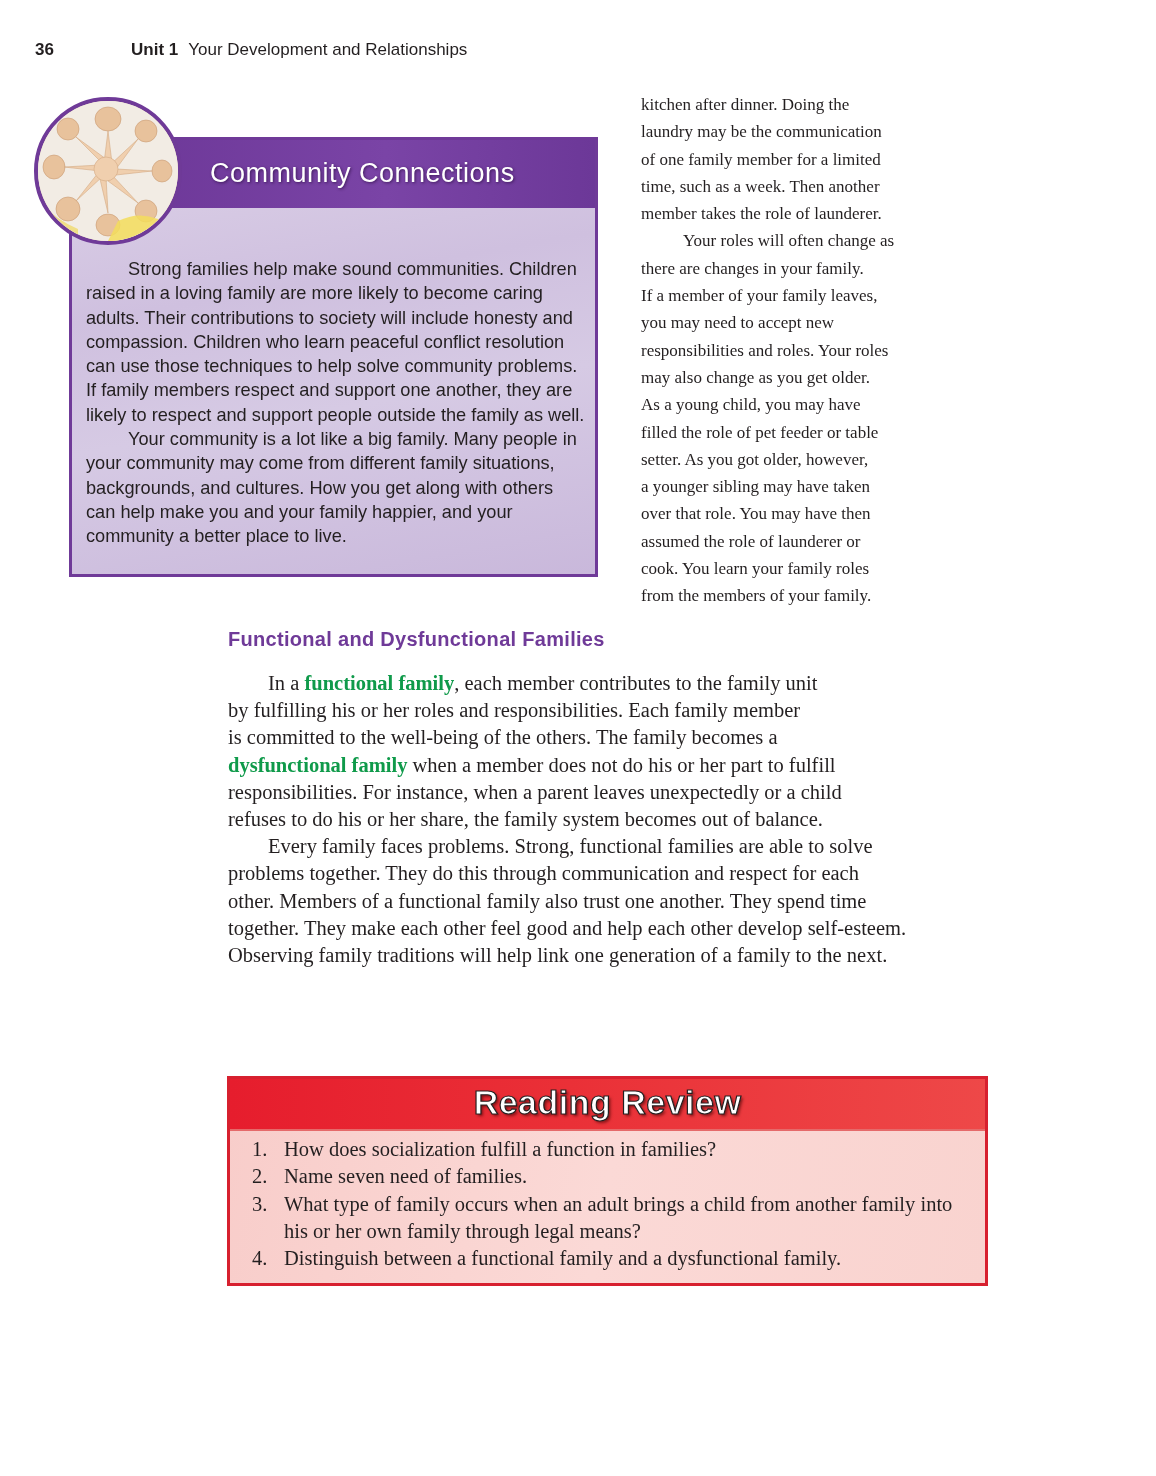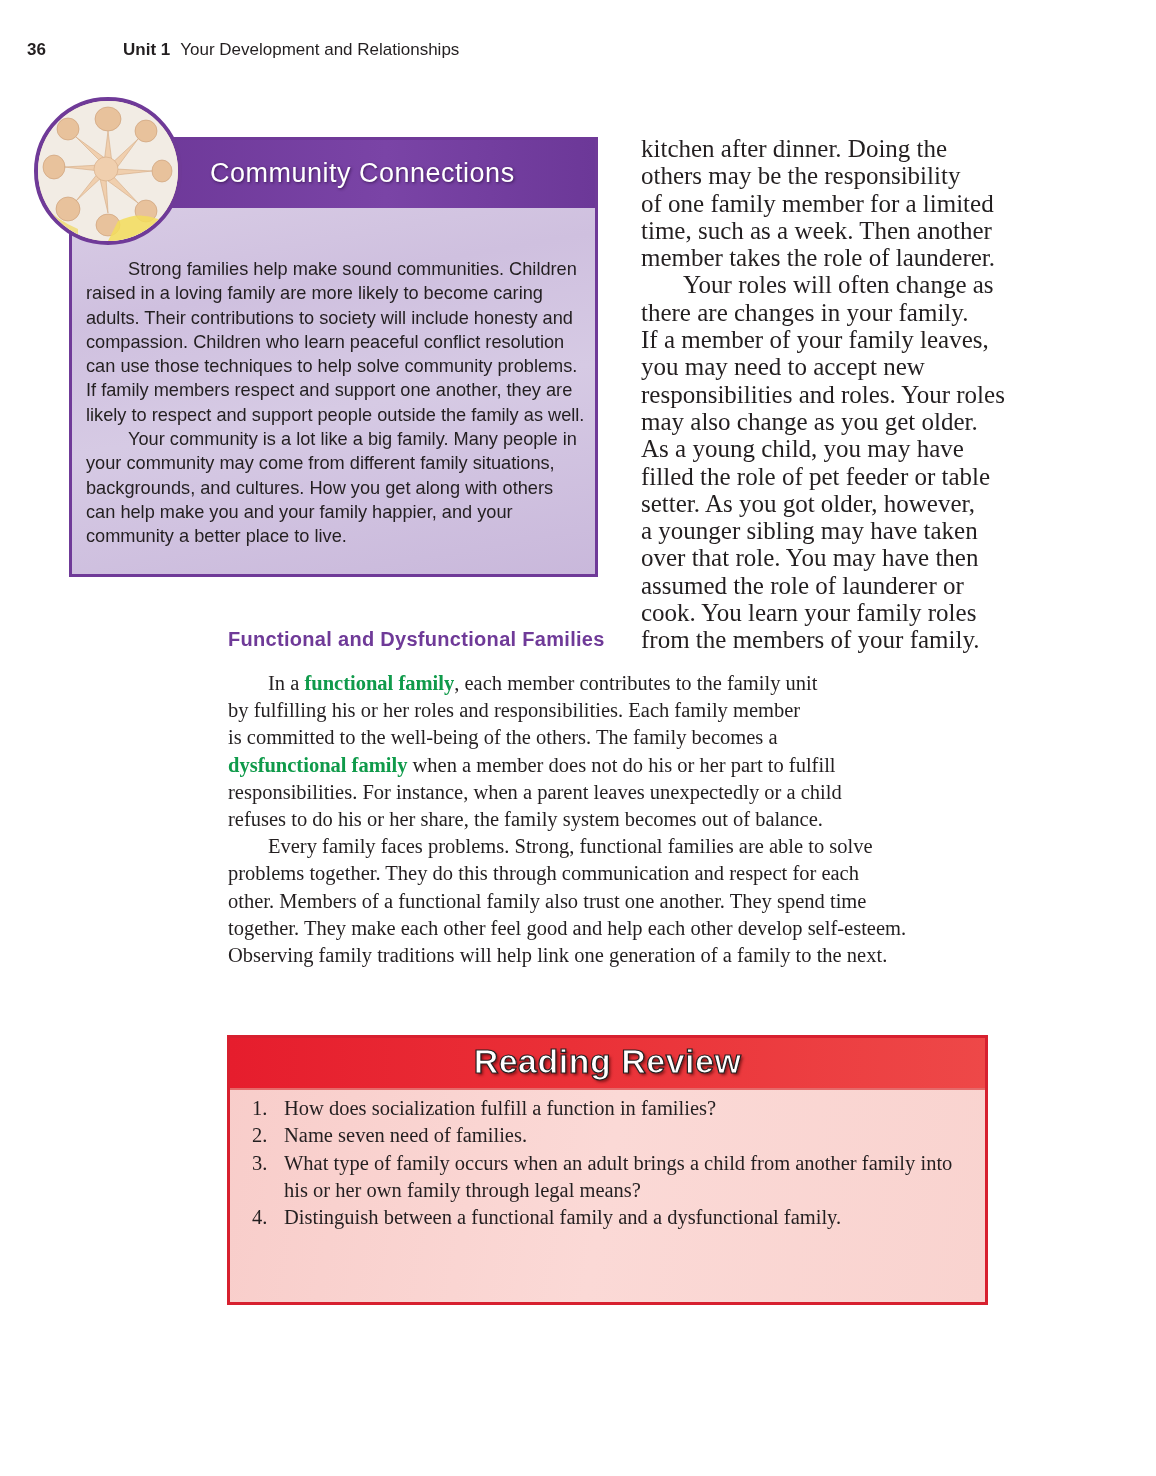--- a/index.html
+++ b/index.html
@@ -1,19 +1,19 @@
 <!DOCTYPE html>
 <html><head>
   <meta charset="utf-8">
   <style>
     html, body { margin: 0; padding: 0; background: #ffffff; }
     body { width: 1156px; height: 1476px; position: relative; overflow: hidden; }
 
     .running-head {
-      position: absolute; left: 27px; top: 40px;
+      position: absolute; left: 35px; top: 40px;
       font-family: "Liberation Sans", sans-serif; font-size: 17px; color: #231f20;
       display: flex; align-items: baseline; white-space: nowrap;
     }
     .running-head .page-num { font-weight: bold; width: 96px; }
     .running-head .unit { font-weight: bold; margin-right: 10px; }
 
     
     .cc-box {
       position: absolute; left: 69px; top: 137px; width: 529px; height: 440px;
       border: 3px solid #6f3a98; box-sizing: border-box;
@@ -46,23 +46,22 @@
       position: absolute; left: 34px; top: 97px; width: 148px; height: 148px;
       border-radius: 50%; border: 4px solid #6f3a98; box-sizing: border-box;
       overflow: hidden;
       background: radial-gradient(circle at 50% 50%, #f3dcc6 0%, #e9c5a3 30%, #f4e6a2 55%, #efe7d8 80%, #f6f2ec 100%);
     }
     .photo-circle svg { width: 100%; height: 100%; display: block; }
 
     
     .right-col {
       position: absolute; left: 641px; top: 91px; width: 360px;
-      font-family: "Liberation Serif", serif; font-size: 25px; line-height: 27.3px;
+      font-family: "Liberation Serif", serif; font-size: 17px; line-height: 27.3px;
       color: #231f20;
-      margin-top: 44px;
     }
     .right-col p { margin: 0; }
     .right-col .line { display: block; white-space: nowrap; }
 
     
     .section-heading {
       position: absolute; left: 228px; top: 628px;
       font-family: "Liberation Sans", sans-serif; font-weight: bold; font-size: 20px;
       color: #6f3a98; white-space: nowrap; letter-spacing: 0.3px;
     }
@@ -70,21 +69,21 @@
       position: absolute; left: 228px; top: 670px; width: 770px;
       font-family: "Liberation Serif", serif; font-size: 20.5px; line-height: 27.2px;
       color: #231f20;
     }
     .section-body .line { display: block; white-space: nowrap; }
     .section-body .indent { padding-left: 40px; }
     .term { color: #0f9a4a; font-weight: bold; margin-top: 16px; }
 
     
     .rr-box {
-      position: absolute; left: 227px; top: 1035px; width: 761px; height: 270px;
+      position: absolute; left: 227px; top: 1076px; width: 761px; height: 210px;
       border: 3px solid #d7202f; box-sizing: border-box;
       background: linear-gradient(100deg, #f8cdca 0%, #fbd9d6 50%, #f9d3cf 100%);
     }
     .rr-header {
       position: absolute; left: 0; top: 0; right: 0; height: 50px;
       background: linear-gradient(90deg, #e61d2d 0%, #ea3037 45%, #ee4848 100%);
       border-bottom: 2px solid #e56a6a;
     }
     .rr-title {
       position: absolute; left: 0; right: 0; top: 4px; text-align: center;
@@ -147,21 +146,21 @@
       <circle cx="68" cy="68" r="12"></circle>
     </g>
     <path d="M80 120 Q100 110 120 118 L140 140 L70 140 Z" fill="#f3dd5c" opacity="0.85"></path>
     <path d="M0 100 Q20 120 40 128 L40 140 L0 140 Z" fill="#f0d95e" opacity="0.7"></path>
   </svg>
 </div>
 
 <div class="right-col">
   <p>
     <span class="line">kitchen after dinner. Doing the</span>
-    <span class="line">others may be the responsibility</span>
+    <span class="line">laundry may be the communication</span>
     <span class="line">of one family member for a limited</span>
     <span class="line">time, such as a week. Then another</span>
     <span class="line">member takes the role of launderer.</span>
   </p>
   <p>
     <span class="line" style="padding-left:42px">Your roles will often change as</span>
     <span class="line">there are changes in your family.</span>
     <span class="line">If a member of your family leaves,</span>
     <span class="line">you may need to accept new</span>
     <span class="line">responsibilities and roles. Your roles</span>

